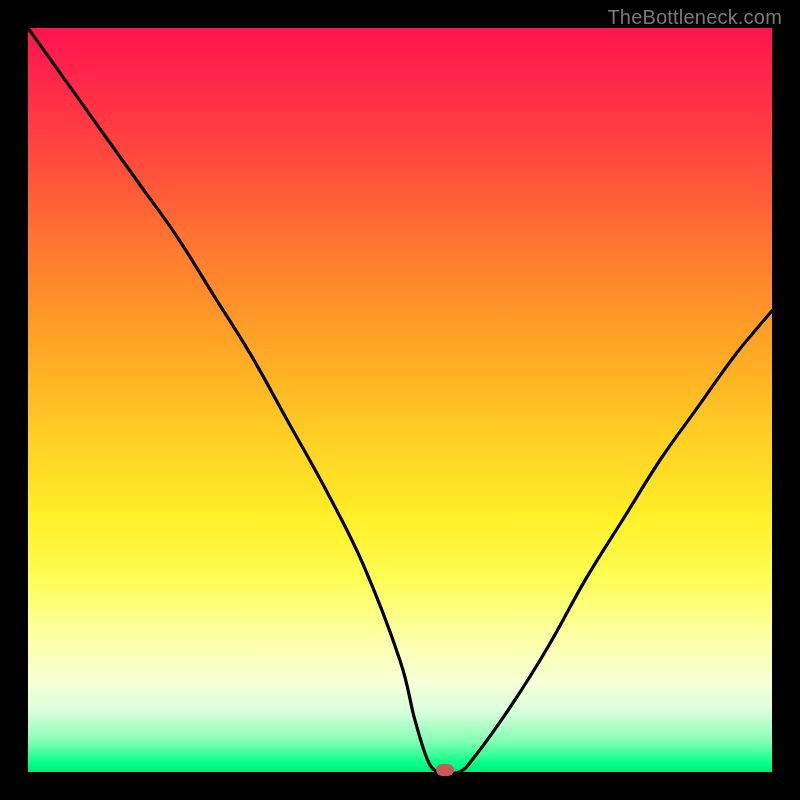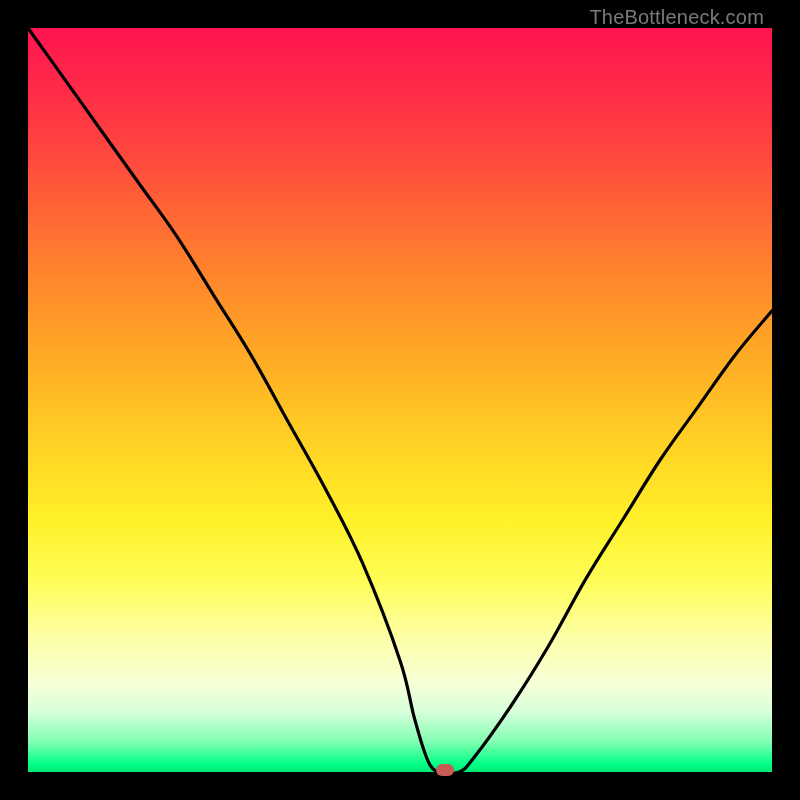--- a/index.html
+++ b/index.html
@@ -40,21 +40,21 @@
       #f7ffd7 88%,
       #d6ffdb 92%,
       #7fffb1 96%,
       #00ff85 99%,
       #00e877 100%
     );
   }
   .watermark {
     position: absolute;
     top: 6px;
-    right: 36px;
+    right: 18px;
     color: #7a7a7a;
     font-size: 20px;
     font-weight: 500;
     letter-spacing: 0.2px;
     user-select: none;
   }
   svg.curve {
     position: absolute;
     left: 0;
     top: 0;

